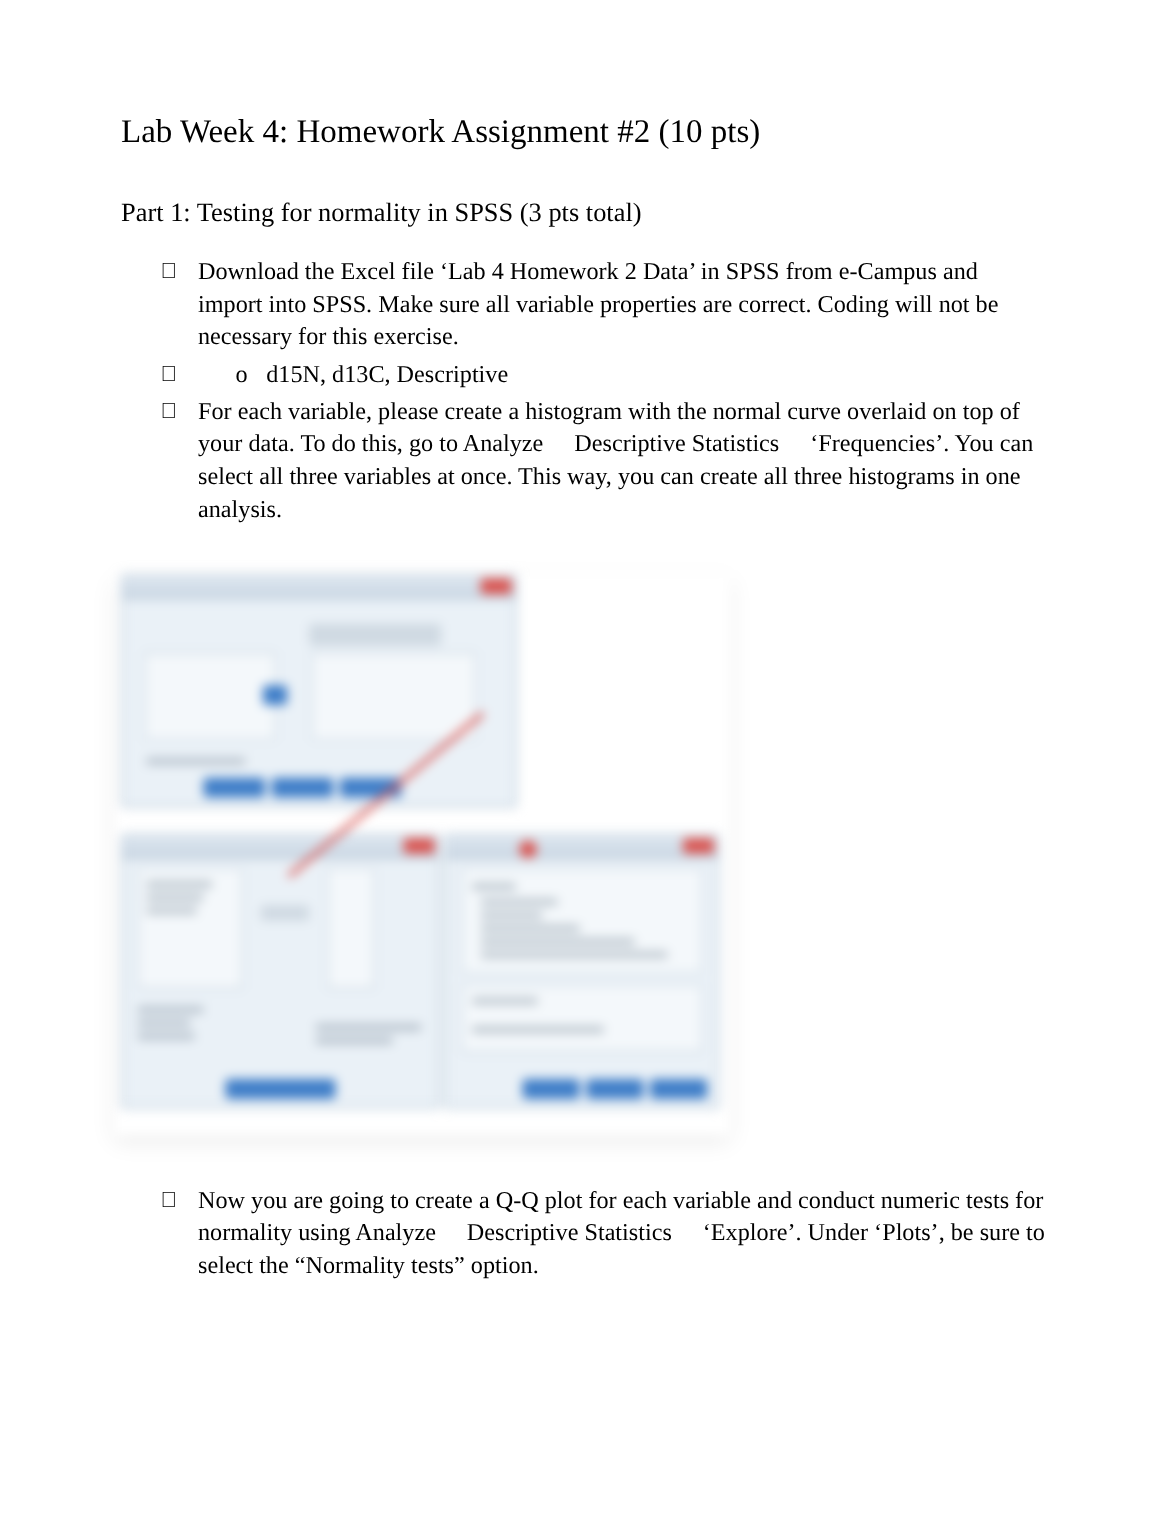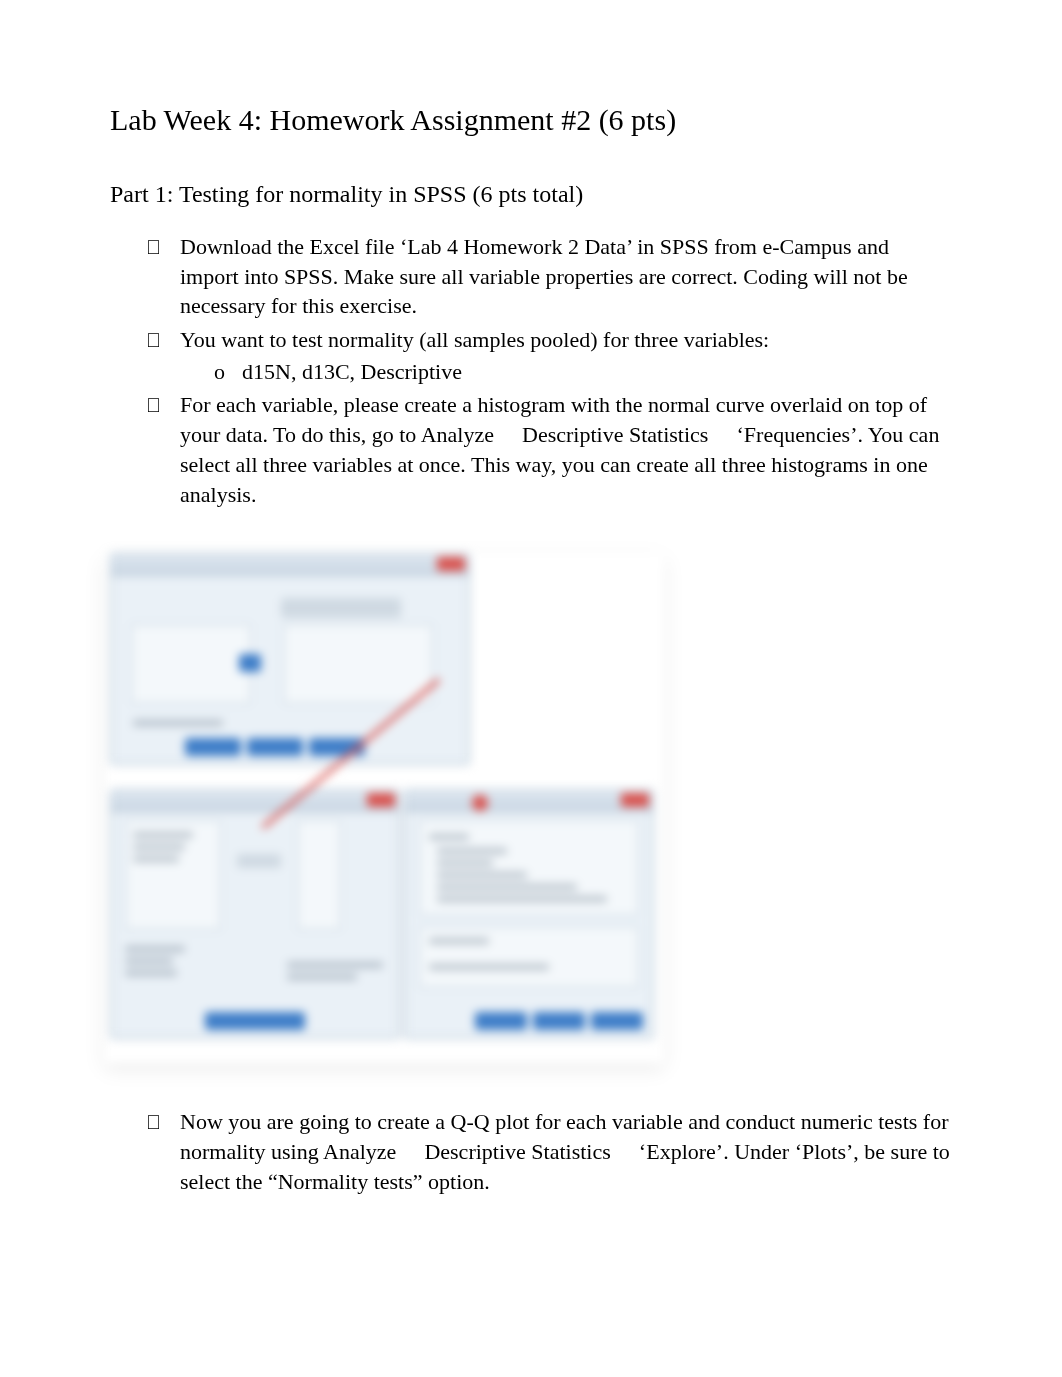--- a/index.html
+++ b/index.html
@@ -120,34 +120,33 @@
     border-radius: 50%;
   }
 
   .shadowed {
     box-shadow: 0 6px 18px rgba(0,0,0,0.08);
   }
 </style>
 </head>
 <body>
 
-<h1>Lab Week 4: Homework Assignment #2 (6 pts)</h1>
-
-<h2>Part 1: Testing for normality in SPSS (6 pts total)</h2>
+<h1>Lab Week 4: Homework Assignment #2 (10 pts)</h1>
+
+<h2>Part 1: Testing for normality in SPSS (3 pts total)</h2>
 
 <ul class="outer">
 
   <li>
     <span class="bullet-icon"></span>
     <span>Download the Excel file ‘Lab 4 Homework 2 Data’ in SPSS from e-Campus and import into SPSS. Make sure all variable properties are correct. Coding will not be necessary for this exercise.</span>
   </li>
 
   <li>
     <span class="bullet-icon"></span>
-    <span>You want to test normality (all samples pooled) for three variables:</span>
     <ul class="inner">
       <li>
         <span class="o-icon">o</span>
         <span>d15N, d13C, Descriptive</span>
       </li>
     </ul>
   </li>
 
   <li>
     <span class="bullet-icon"></span>

